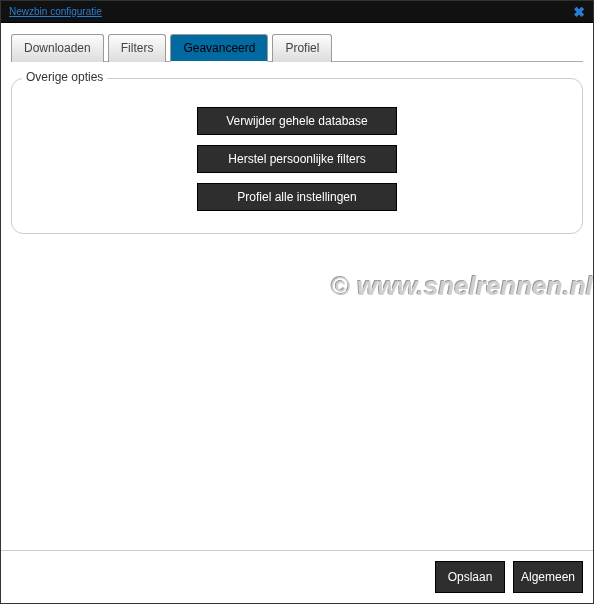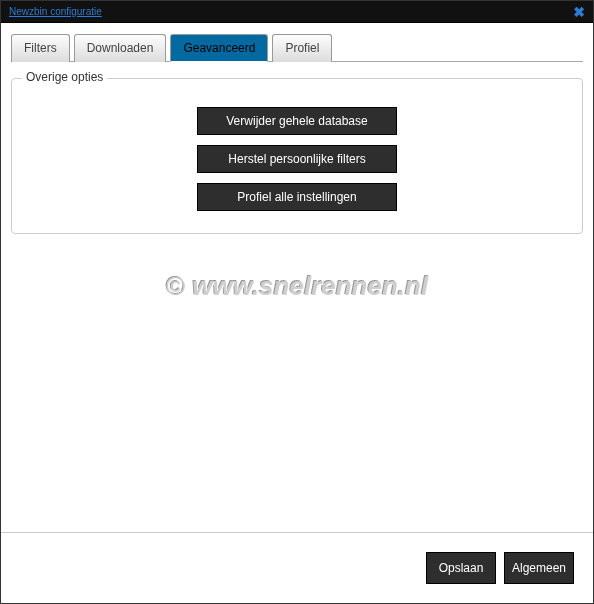--- a/index.html
+++ b/index.html
@@ -53,21 +53,21 @@
     top: 1px;
   }
   .tab.active {
     background: #0369a1;
     border-bottom: 1px solid #fff;
     color: #000;
     z-index: 2;
   }
   .fieldset {
     border: 1px solid #ccc;
-    border-radius: 4px;
+    border-radius: 12px;
     margin-top: 16px;
     padding: 28px 12px 22px 12px;
     position: relative;
   }
   .legend {
     position: absolute;
     top: -9px;
     left: 10px;
     background: #fff;
     padding: 0 4px;
@@ -88,56 +88,56 @@
     width: 200px;
     text-align: center;
     font-size: 12px;
     cursor: pointer;
   }
   .watermark {
     position: absolute;
     top: 270px;
     left: 0;
     right: 0;
-    text-align: center;
+    text-align: right;
     font-size: 26px;
     font-style: italic;
     font-weight: bold;
     color: #cfcfcf;
     text-shadow: 1px 1px 0 #fff, -1px -1px 0 #999;
     pointer-events: none;
     user-select: none;
     font-family: "Comic Sans MS", cursive, sans-serif;
   }
   .footer {
     position: absolute;
     bottom: 0;
     left: 0;
     right: 0;
     border-top: 1px solid #ccc;
-    padding: 19px;
+    padding: 10px;
     display: flex;
     justify-content: flex-end;
     gap: 8px;
     background: #fff;
   }
   .footer .dark-btn { width: 70px; padding: 8px 0; }
 </style>
 </head>
 <body>
 
 <div class="titlebar">
   <span class="title">Newzbin configuratie</span>
   <span class="close">✖</span>
 </div>
 
 <div class="content">
   <div class="tabs">
+    <div class="tab">Downloaden</div>
     <div class="tab">Filters</div>
-    <div class="tab">Downloaden</div>
     <div class="tab active">Geavanceerd</div>
     <div class="tab">Profiel</div>
   </div>
 
   <div class="fieldset">
     <div class="legend">Overige opties</div>
     <div class="btn-stack">
       <button class="dark-btn">Verwijder gehele database</button>
       <button class="dark-btn">Herstel persoonlijke filters</button>
       <button class="dark-btn">Profiel alle instellingen</button>

